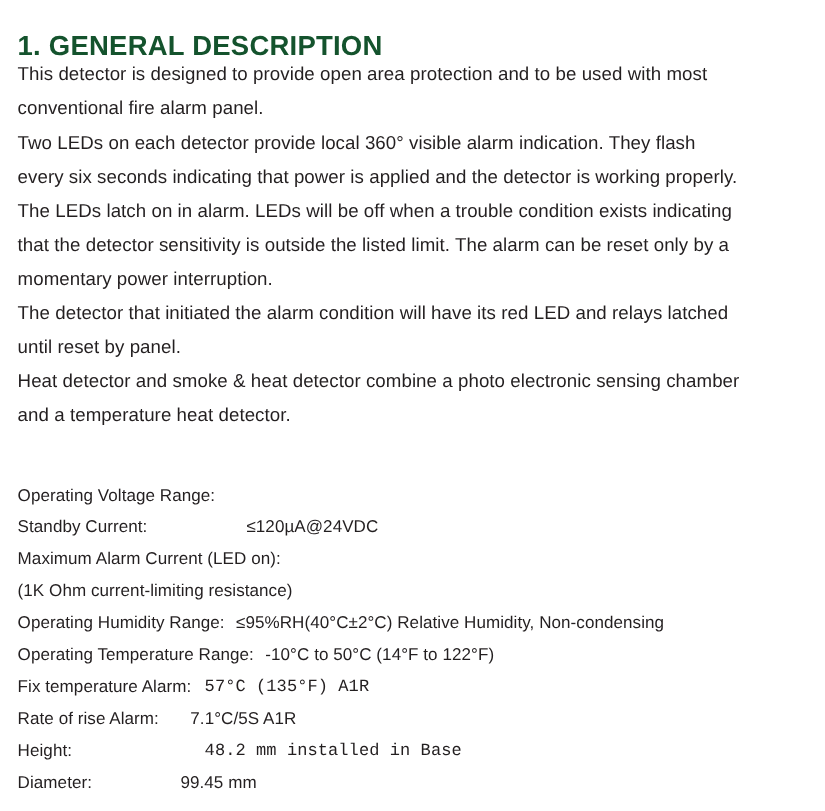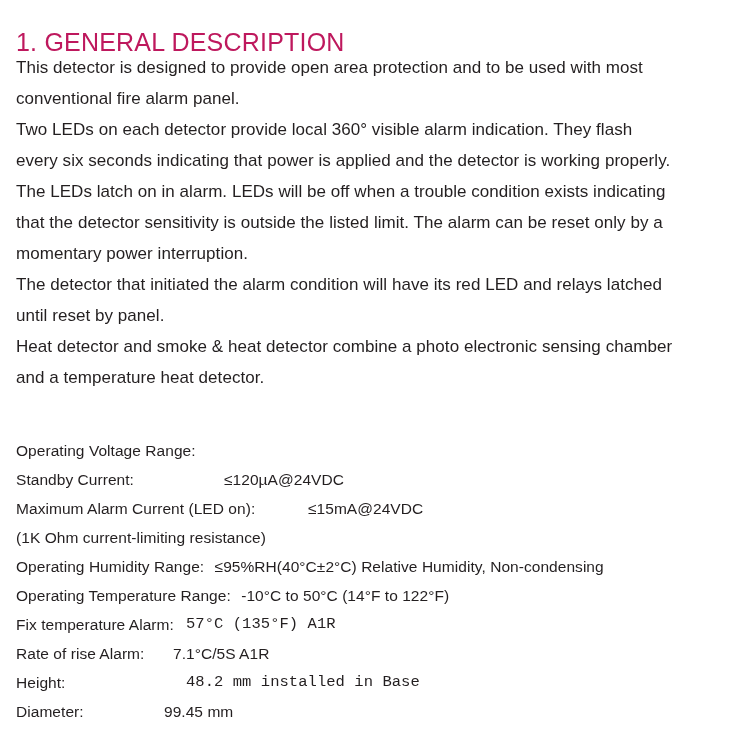--- a/index.html
+++ b/index.html
@@ -22,23 +22,23 @@
     height: 737px;
     background: #ffffff;
     box-sizing: border-box;
   }
 
   
   .section-heading {
     position: absolute;
     left: 16px;
     font-size: 25px;
-    font-weight: normal;
+    font-weight: bold;
     letter-spacing: 0.2px;
-    color: #be185d;
+    color: #14532d;
     white-space: nowrap;
     line-height: 1;
     text-align: center;
   }
   #heading-general { top: 13px; }
   #heading-specs   { top: 396px; }
 
   
   .body-block {
     position: absolute;
@@ -121,21 +121,20 @@
       <span class="spec-label">Operating Voltage Range:</span>
     </div>
 
     <div class="spec-row">
       <span class="spec-label">Standby Current:</span>
       <span class="spec-value vi-205">≤120µA@24VDC</span>
     </div>
 
     <div class="spec-row">
       <span class="spec-label">Maximum Alarm Current (LED on):</span>
-      <span class="spec-value vi-292">≤15mA@24VDC</span>
     </div>
 
     <div class="spec-row">
       <span class="spec-note">(1K Ohm current-limiting resistance)</span>
     </div>
 
     <div class="spec-row">
       <span class="spec-label">Operating Humidity Range:</span>
       <span class="spec-value vi-inline">≤95%RH(40°C±2°C) Relative Humidity, Non-condensing</span>
     </div>

